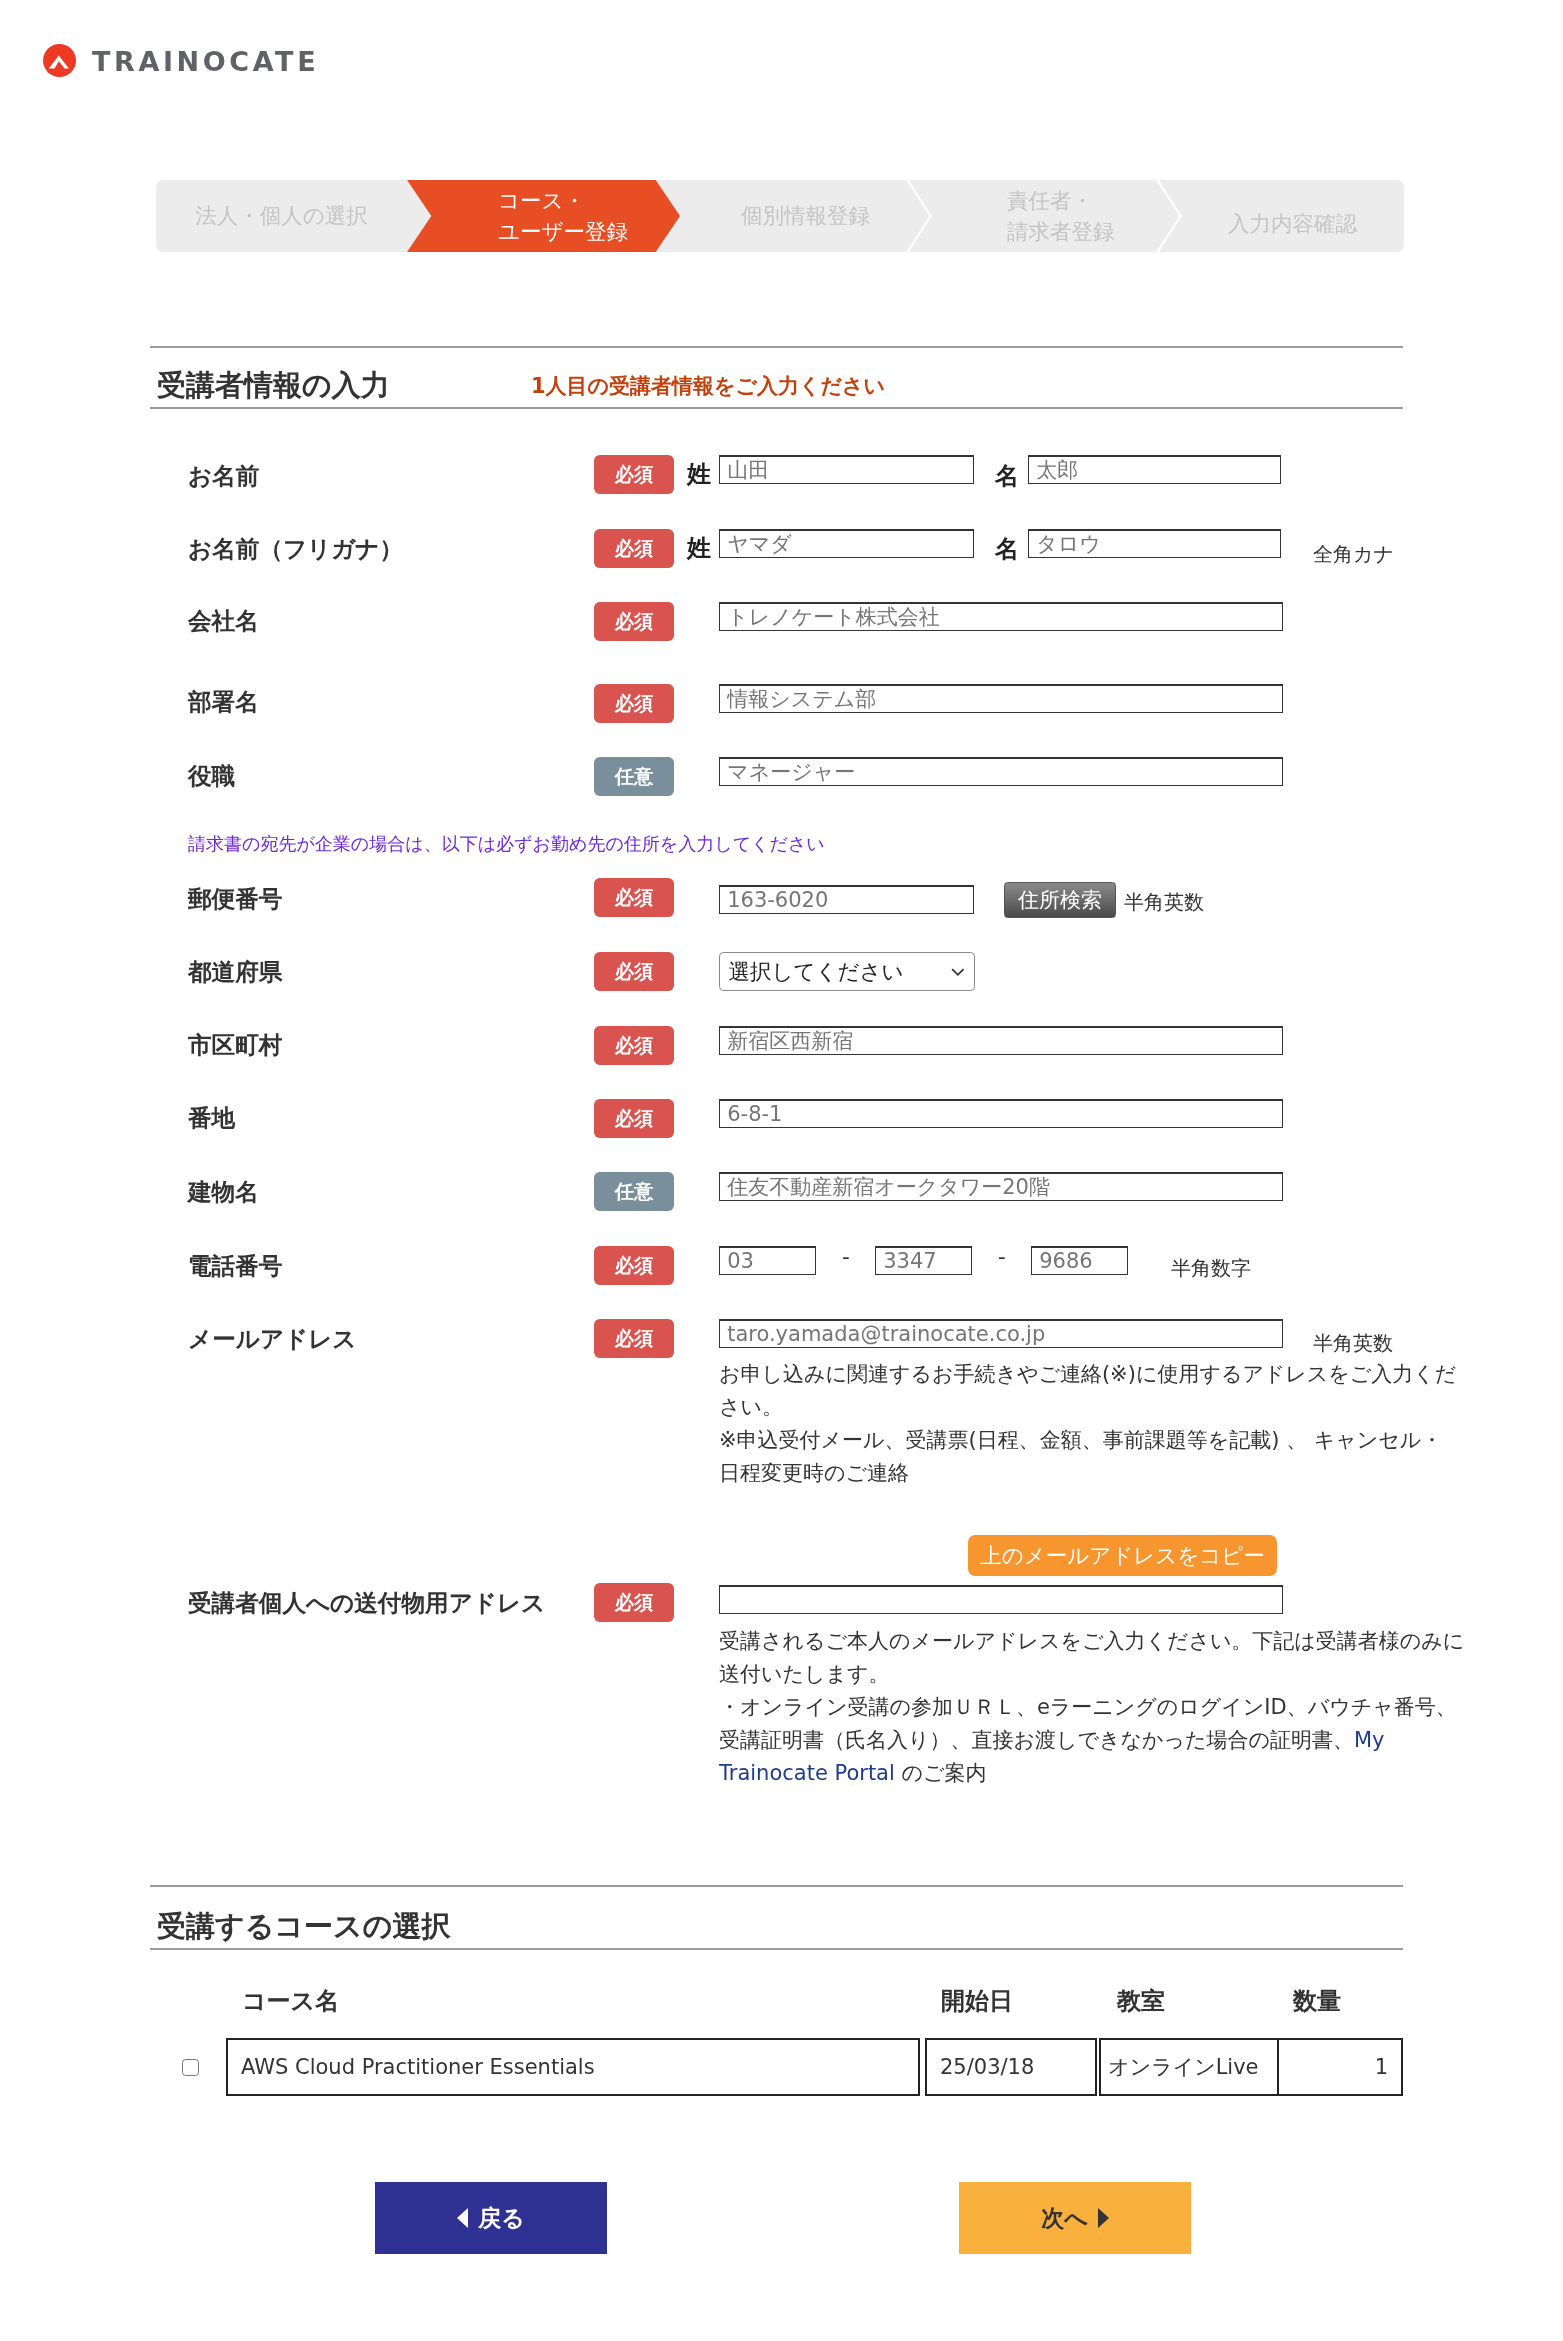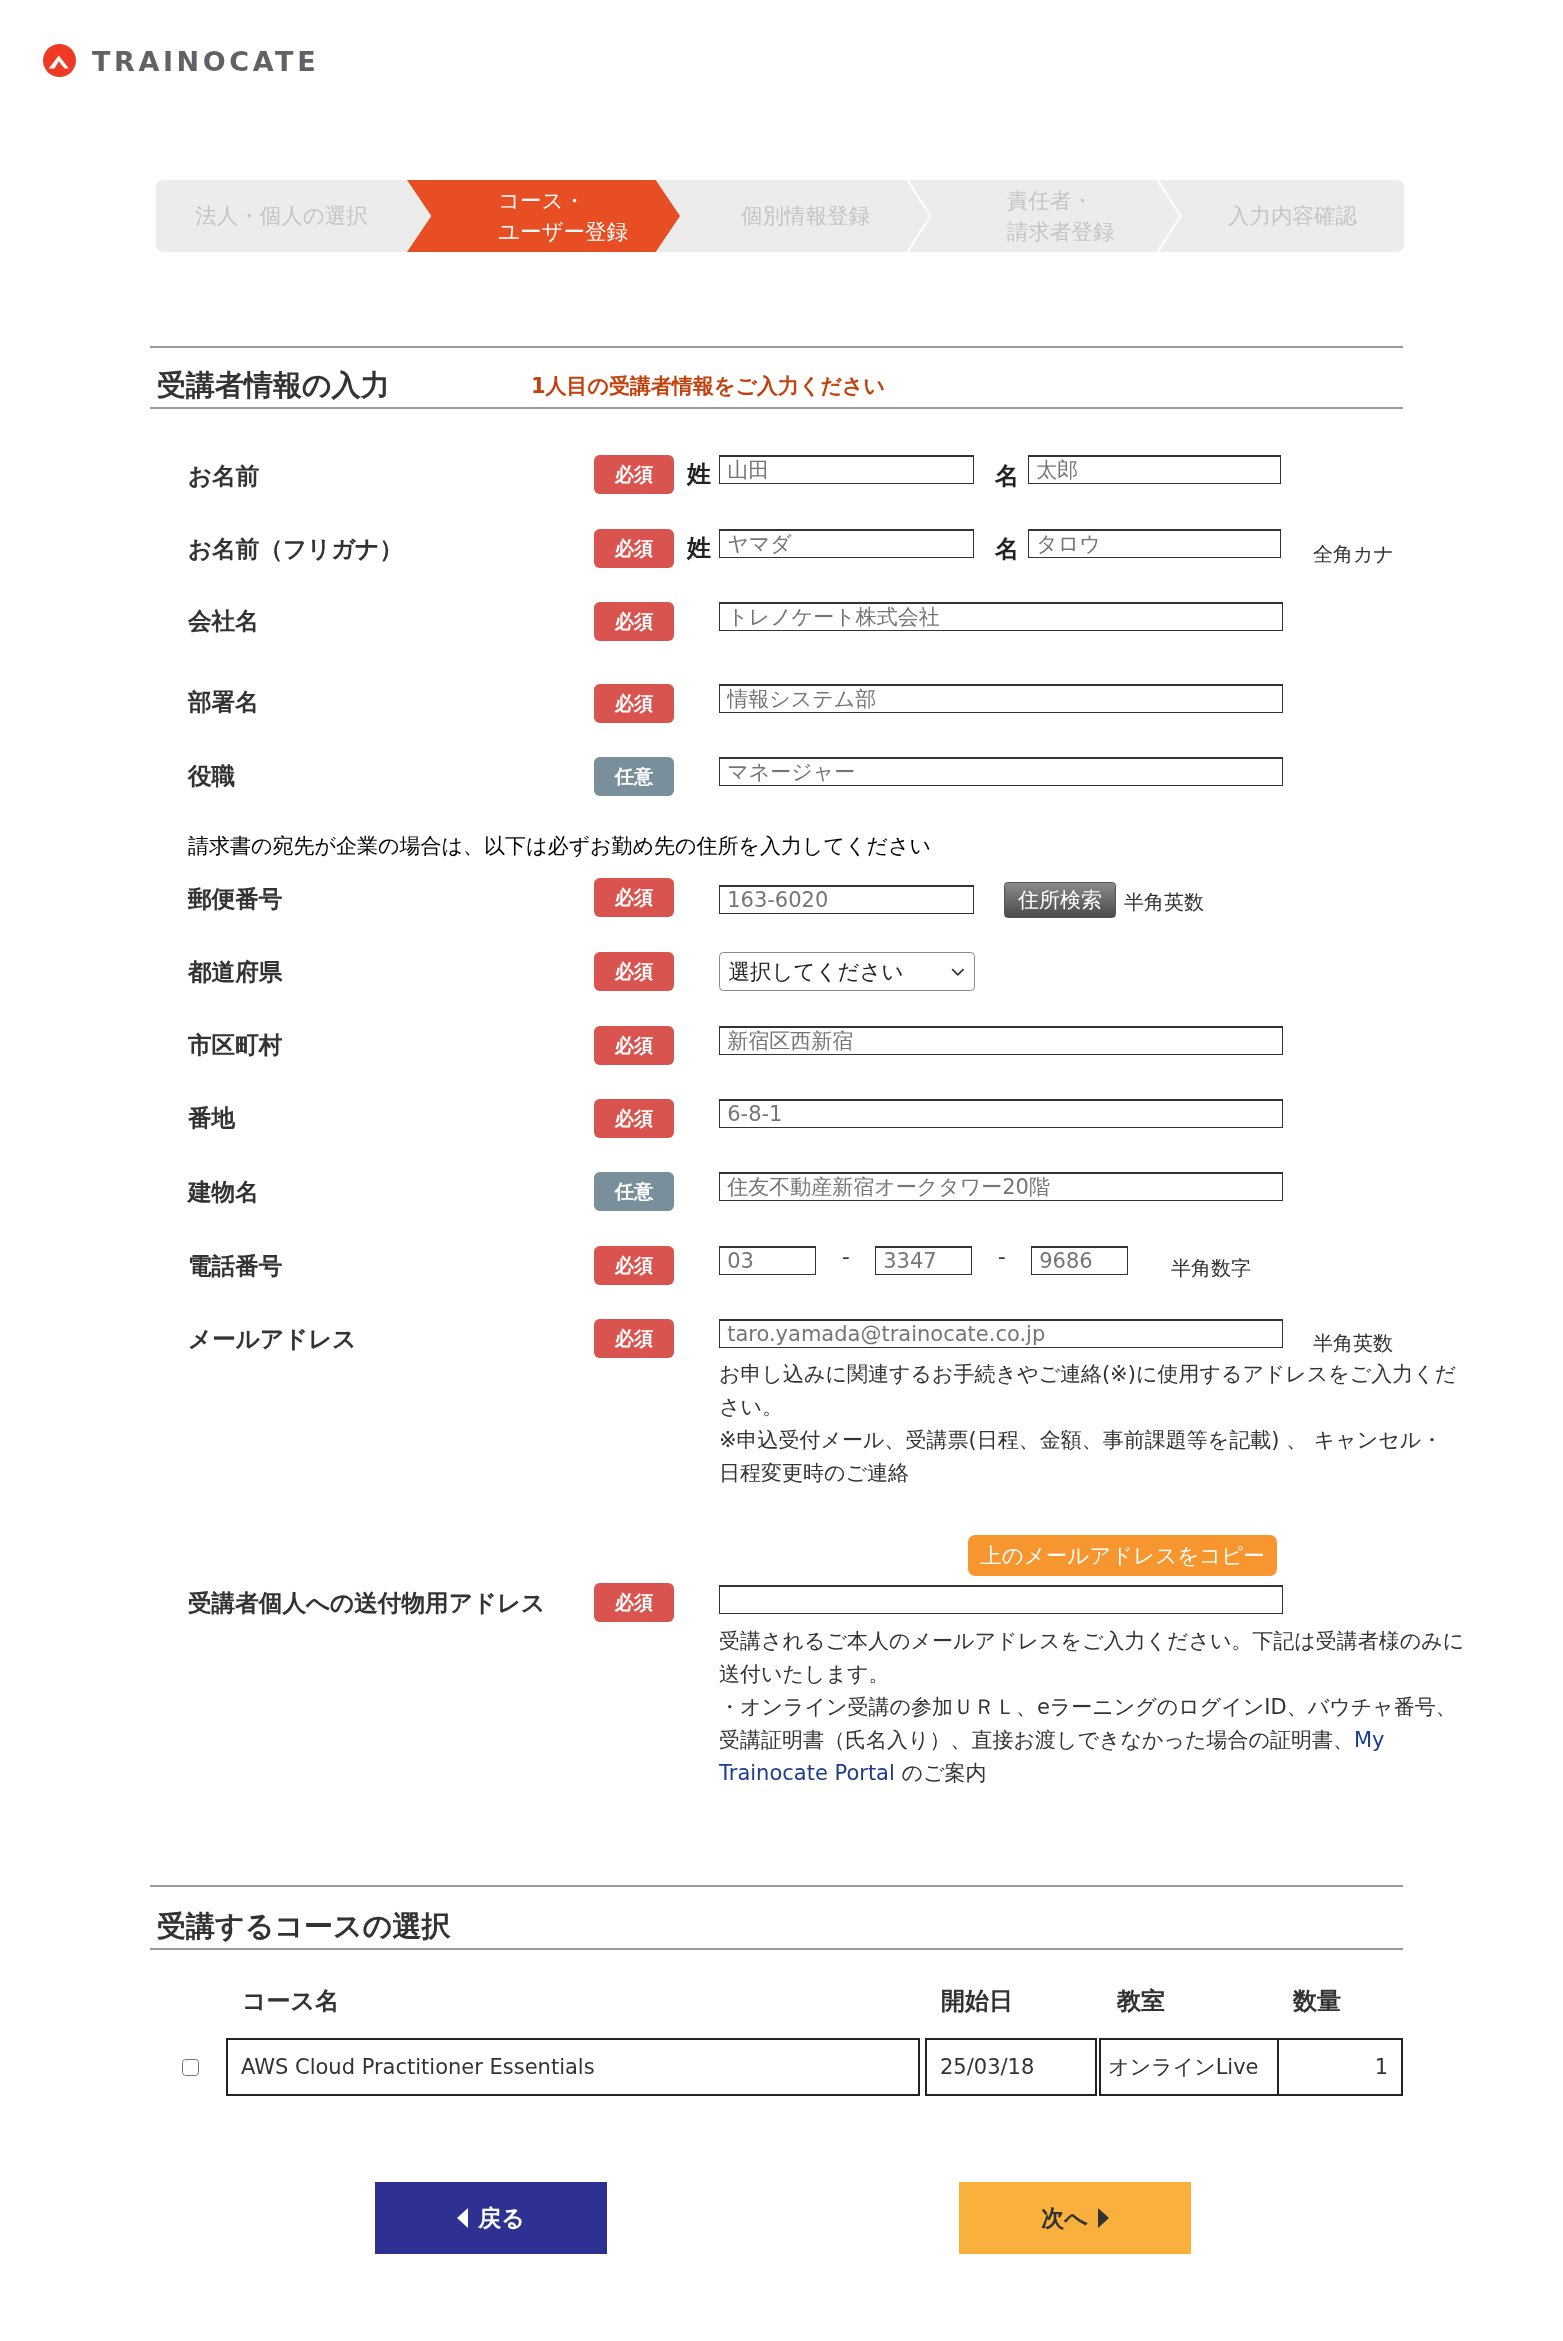--- a/index.html
+++ b/index.html
@@ -24,21 +24,21 @@
   .label { font-size:23.6px; font-weight:bold; color:#333; }
   .badge { width:80px; height:39px; border-radius:5.7px; color:#fff; font-size:19.3px; font-weight:bold;
            display:flex; align-items:center; justify-content:center; }
   .badge.req { background:#d9534f; }
   .badge.opt { background:#7a8f9c; }
   .inlabel { font-size:24px; font-weight:bold; color:#222; }
   .input { height:29px; border:1.4px solid #333; border-top-width:2.1px; background:#fff; box-sizing:border-box;
            font-size:21px; color:#ef4444; padding:0 7.2px; line-height:24px; overflow:hidden; white-space:nowrap;
            font-family:"DejaVu Sans",sans-serif; outline:none; }
   .hint { font-size:20px; color:#333; }
-  .notice { font-size:21px; color:#000000; }
+  .notice { font-size:18px; color:#6d28d9; }
   .btn-search { width:112px; height:36px; border-radius:3.6px; background:linear-gradient(#8a8a8a,#4a4a4a);
                 color:#fff; font-size:21px; display:flex; align-items:center; justify-content:center; border:0.7px solid #555; box-sizing:border-box; }
   .select { width:256px; height:39px; border:1.4px solid #888; border-radius:4.3px; box-sizing:border-box; background:#fff;
             font-size:21.5px; color:#222; display:flex; align-items:center; justify-content:space-between; padding:0 8.6px; }
   .dash { font-size:21.5px; color:#333; }
   .help { font-size:21px; color:#333; line-height:33px; width:773px; }
   .link { color:#1d3c8c; }
   .btn-copy { width:309px; height:41px; border-radius:7.2px; background:#f7952f; color:#fff; font-size:21.5px;
               display:flex; align-items:center; justify-content:center; }
   .th { font-size:24px; font-weight:bold; color:#333; }
@@ -80,21 +80,21 @@
     <span style="align-self:flex-start; padding-left:67px;">コース・</span>
     <span style="align-self:flex-start; padding-left:67px;">ユーザー登録</span>
   </div>
   <div class="step" style="left:524px; width:251px;">
     <span>個別情報登録</span>
   </div>
   <div class="step" style="left:774px; width:251px; flex-direction:column;">
     <span style="align-self:flex-start; padding-left:77px;">責任者・</span>
     <span style="align-self:flex-start; padding-left:77px;">請求者登録</span>
   </div>
-  <div class="step" style="left:1025px; width:223px;">
+  <div class="step" style="left:1025px; width:223px;margin-top:8px;">
     <span>入力内容確認</span>
   </div>
 </div>
 
 <div class="abs hline" style="left:150px; top:346px; width:1253px;"></div>
 <div class="abs section-title" style="left:157px; top:366px;">受講者情報の入力</div>
 <div class="abs section-sub" style="left:515px; top:372px;">1人目の受講者情報をご入力ください</div>
 <div class="abs hline" style="left:150px; top:407px; width:1253px;"></div>
 
 <div class="abs label" style="left:188px; top:460px;">お名前</div>

